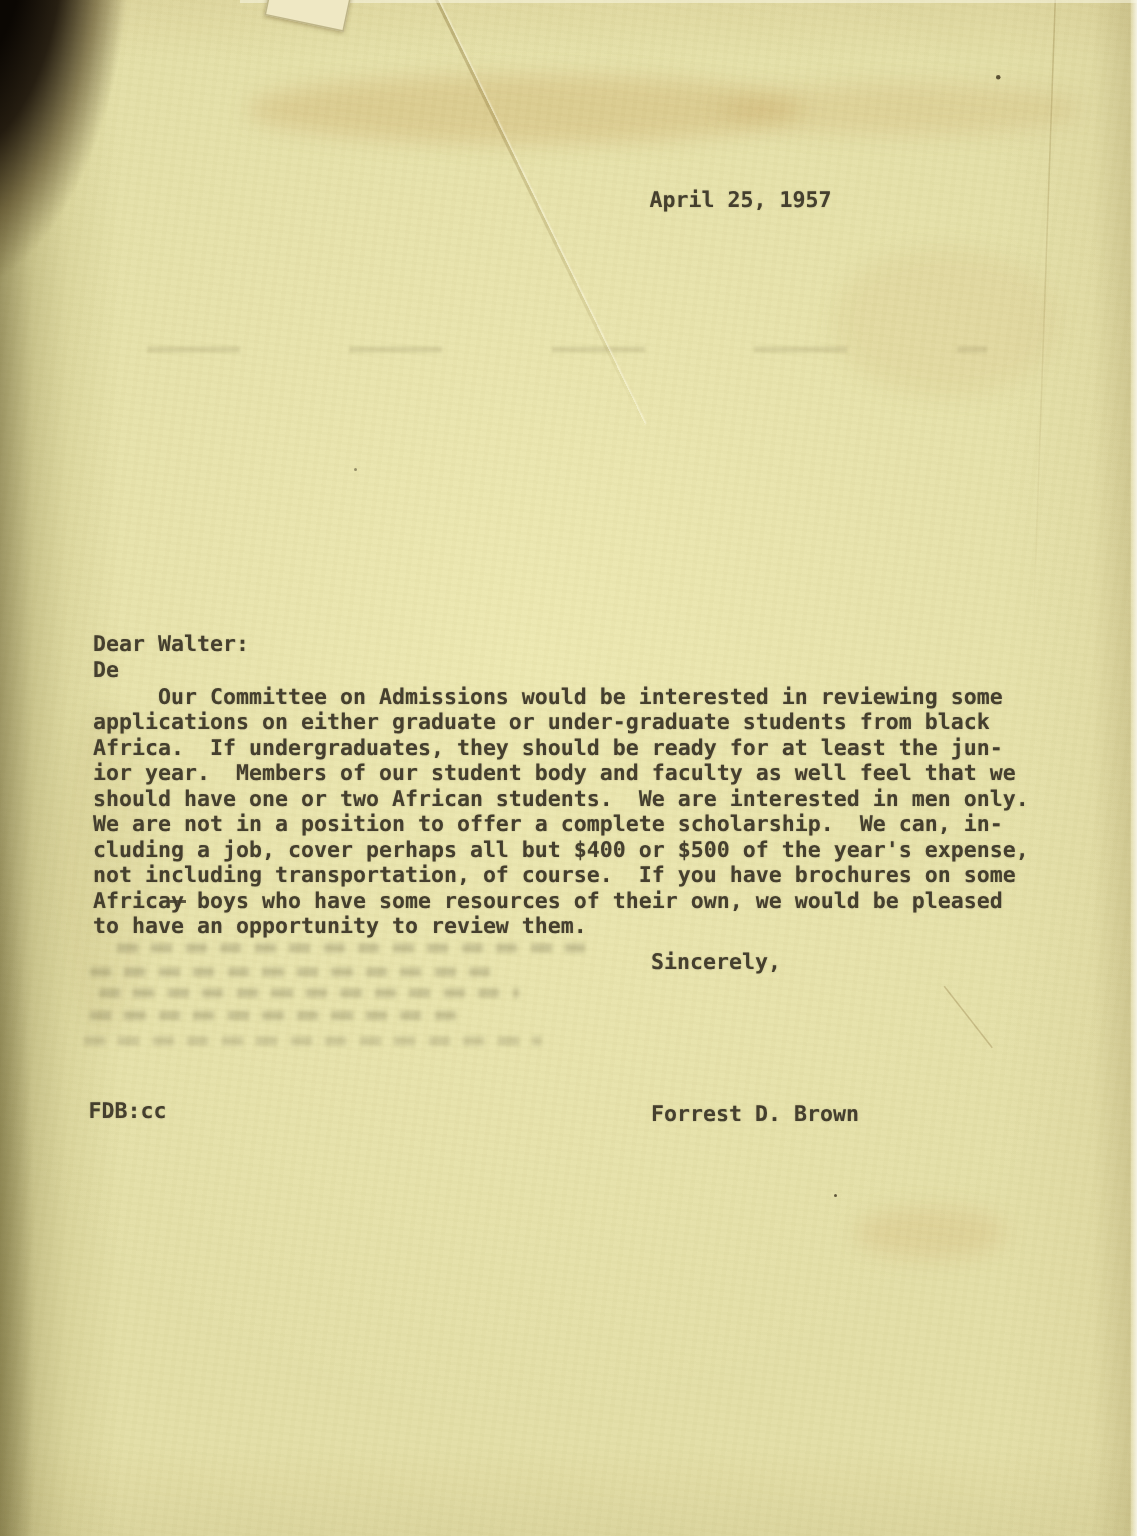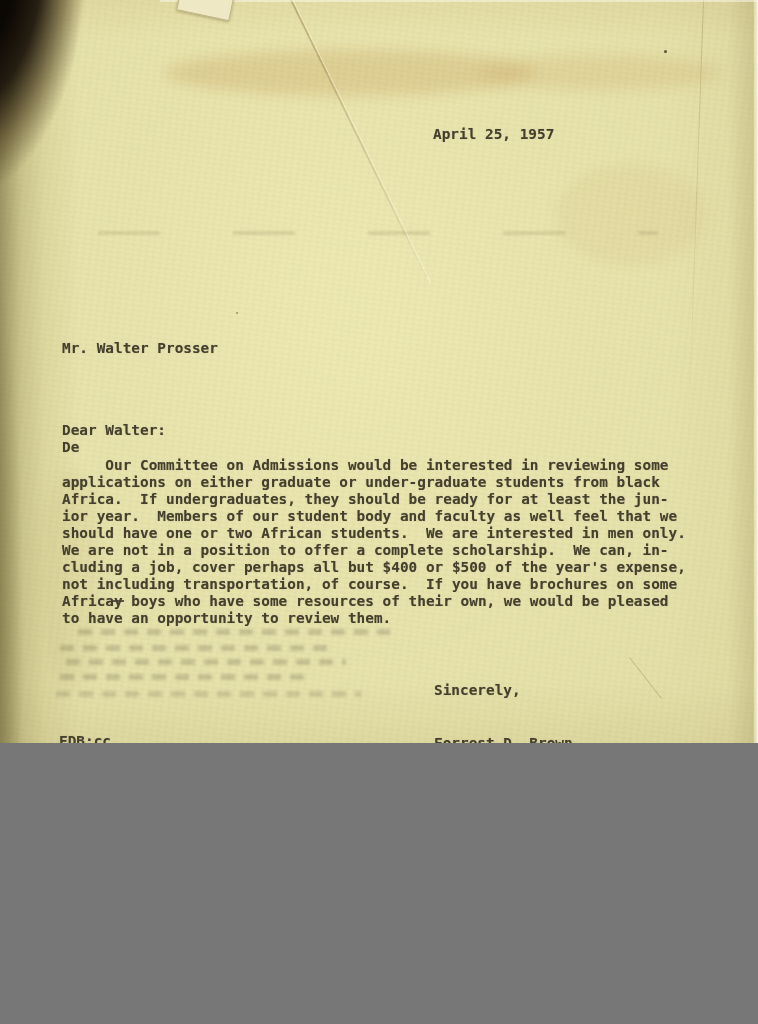--- a/index.html
+++ b/index.html
@@ -2,21 +2,21 @@
 <html style="--paper: #e3dea7; --ink: #453f2e; --binding: #140d07; --stain: #c39a55; --tape: #efe8c4; --edge-white: #f6f3e2;"><head>
 <meta charset="utf-8">
 <style>
   :root{
     --paper:#e3dea7; --ink:#453f2e; --binding:#140d07;
     --stain:#c39a55; --tape:#efe8c4; --edge-white:#f6f3e2;
   }
   *{margin:0;padding:0;box-sizing:border-box;}
   html,body{width:758px;height:1024px;overflow:hidden;background:#777;}
   .scan{
-    position:relative;width:758px;height:743px;overflow:hidden;
+    position:relative;width:758px;height:1024px;overflow:hidden;
     background-color:var(--paper);
     background-image:
       radial-gradient(ellipse 620px 700px at 46% 42%, rgba(248,244,190,.45), rgba(248,244,190,0) 75%),
       linear-gradient(to bottom, rgba(205,190,130,.28), rgba(205,190,130,0) 40px),
       linear-gradient(to top, rgba(190,180,120,.22), rgba(190,180,120,0) 60px),
       linear-gradient(to left, rgba(205,195,140,.25), rgba(205,195,140,0) 90px);
     font-family:"DejaVu Sans Mono","Liberation Mono",monospace;
     color:var(--ink);
   }
   
@@ -101,27 +101,27 @@
 
   <div class="grain"></div>
   <div class="binding"></div>
   <div class="edge-right-shade"></div>
   <div class="edge-right"></div>
   <div class="edge-top-hl"></div>
   <div class="tape"></div>
 
   <div class="typed" style="left:433px;top:126px;">April 25, 1957</div>
 
-  <div class="typed" style="left:62px;top:340px;"><div class="tl"><span>Mr. Walter Prosser</span></div></div>
+  <div class="typed" style="left:62px;top:340px;"></div>
 
   <div class="typed" style="left:62px;top:422px;">Dear Walter:</div>
 
   <div class="typed" style="left:62px;top:439px;">De</div>
 
   <div class="typed" style="left:62px;top:457px;"><div class="tl"><span>     Our Committee on Admissions would be interested in reviewing some</span></div><div class="tl"><span>applications on either graduate or under-graduate students from black</span></div><div class="tl"><span>Africa.  If undergraduates, they should be ready for at least the jun-</span></div><div class="tl"><span>ior year.  Members of our student body and faculty as well feel that we</span></div><div class="tl"><span>should have one or two African students.  We are interested in men only.</span></div><div class="tl"><span>We are not in a position to offer a complete scholarship.  We can, in-</span></div><div class="tl"><span>cluding a job, cover perhaps all but $400 or $500 of the year's expense,</span></div><div class="tl"><span>not including transportation, of course.  If you have brochures on some</span></div><div class="tl"><span>Africa</span><span class="struck">y</span><span> boys who have some resources of their own, we would be pleased</span></div><div class="tl"><span>to have an opportunity to review them.</span></div></div>
 
-  <div class="typed" style="left:434px;top:634px;margin-top:48px;">Sincerely,</div>
+  <div class="typed" style="left:434px;top:634px;">Sincerely,</div>
 
   <div class="typed" style="left:434px;top:703px;margin-top:32px;">Forrest D. Brown</div>
 
   <div class="typed" style="left:59px;top:733px;">FDB:cc</div>
 
 </div>
 
 </body></html>

